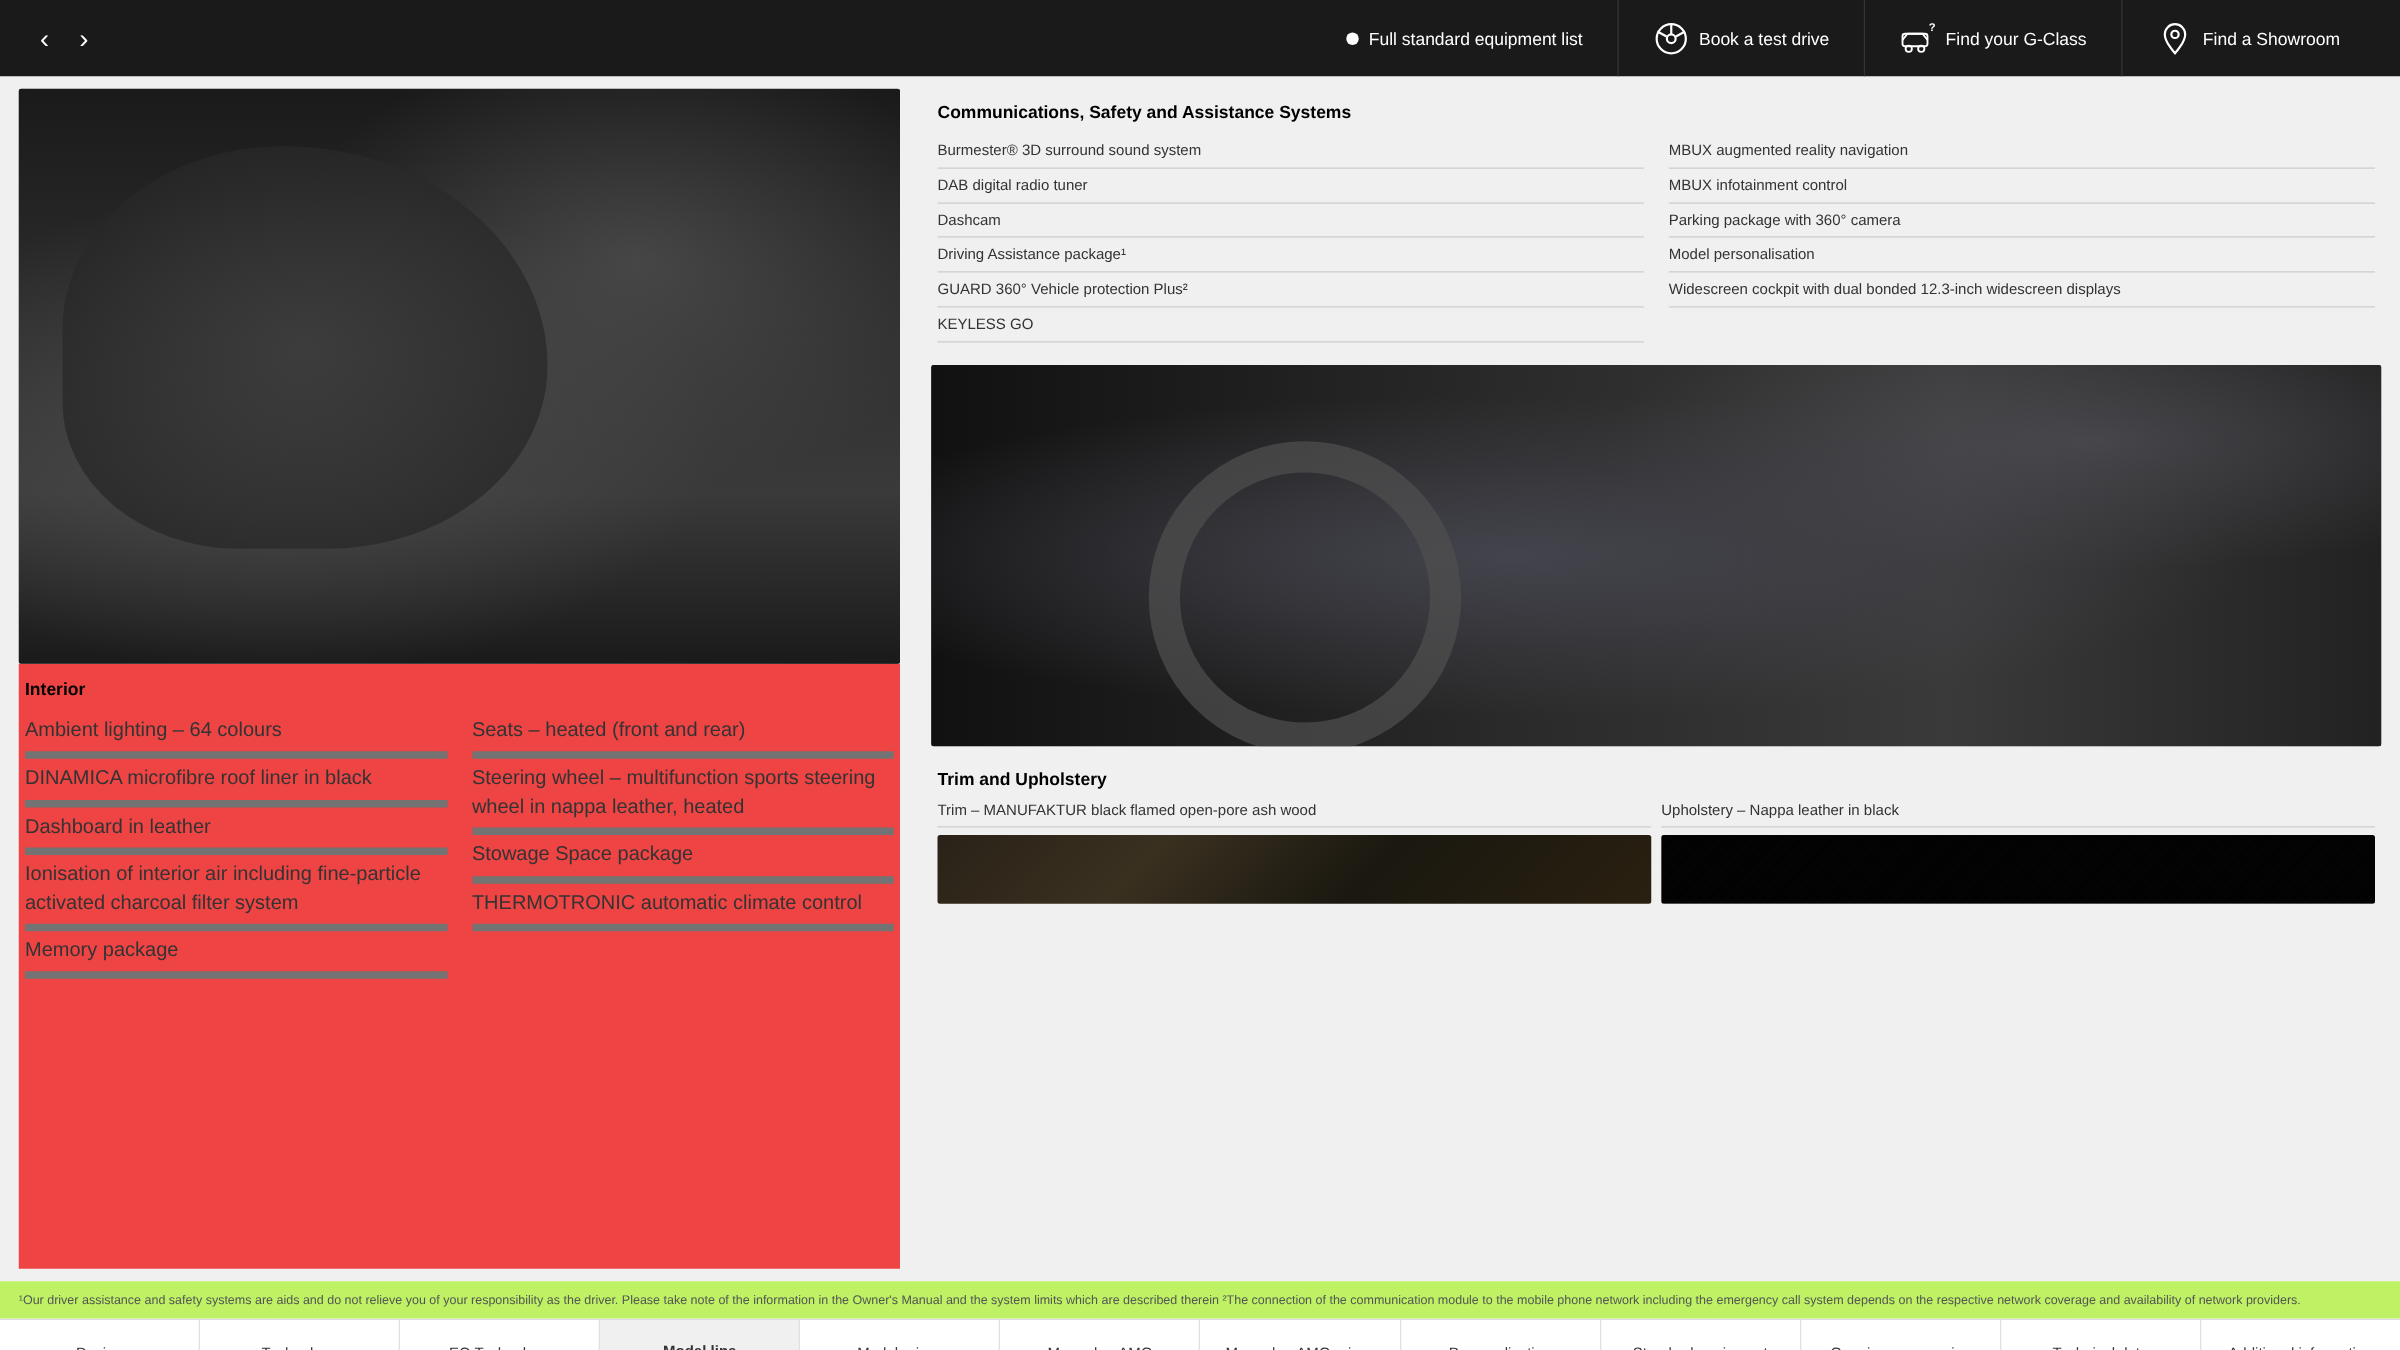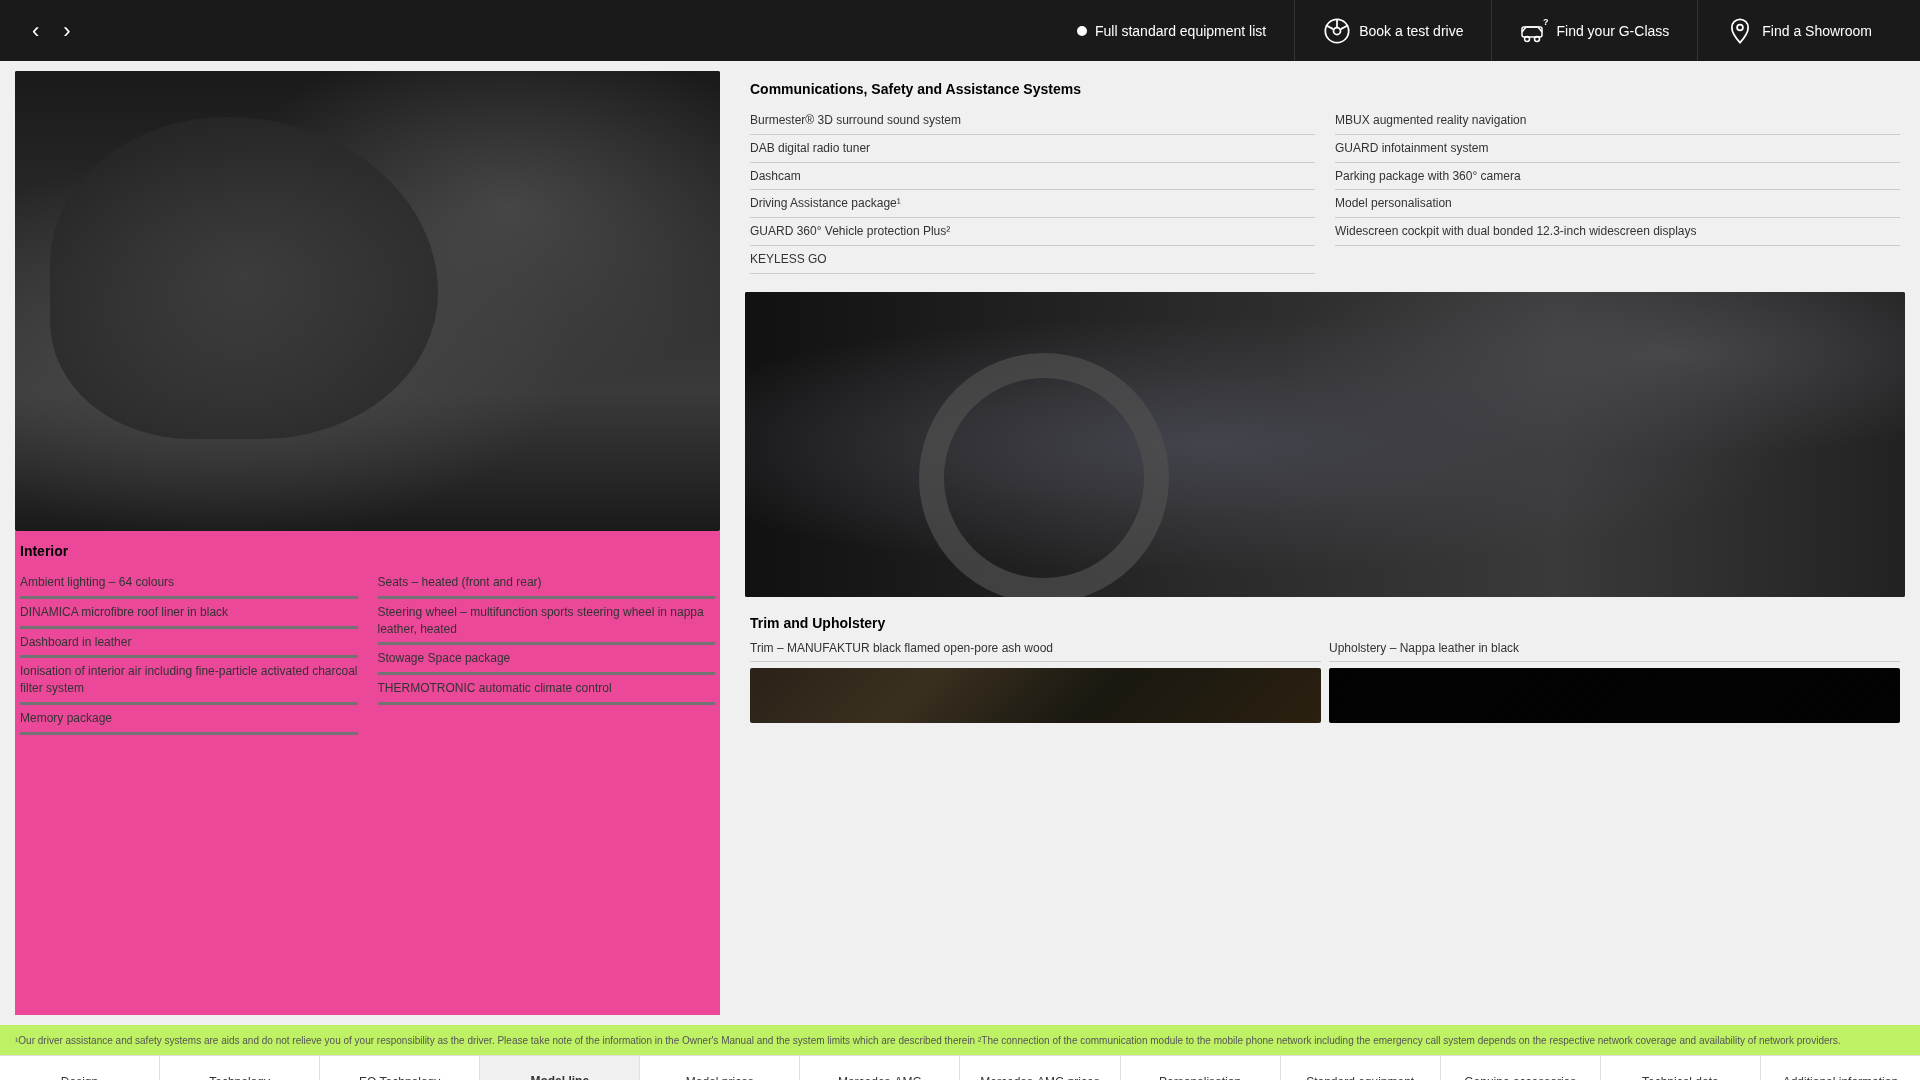--- a/index.html
+++ b/index.html
@@ -109,38 +109,38 @@
       top: 10%;
       left: 5%;
       width: 55%;
       height: 70%;
       background: radial-gradient(ellipse, rgba(60,60,60,0.9) 0%, rgba(30,30,30,0.7) 100%);
       border-radius: 50% 60% 50% 40%;
     }
 
     .interior-specs {
       flex: 1;
-      background: #ec4899;
+      background: #ef4444;
       padding: 12px 5px 5px 5px;
     }
     .interior-title {
       font-weight: bold;
       font-size: 14px;
       margin-bottom: 10px;
     }
     .specs-grid {
       display: grid;
       grid-template-columns: 1fr 1fr;
       column-gap: 20px;
     }
     .spec-item {
-      font-size: 12px;
+      font-size: 16px;
       color: #333;
       padding: 5px 0;
-      border-bottom: 3px solid #737373;
+      border-bottom: 6px solid #737373;
       line-height: 1.4;
     }
 
     
     .right-panel {
       flex: 1;
       display: flex;
       flex-direction: column;
       padding: 10px 15px 10px 10px;
       gap: 8px;
@@ -365,21 +365,21 @@
         <div>
           <div class="comms-item">Burmester® 3D surround sound system</div>
           <div class="comms-item">DAB digital radio tuner</div>
           <div class="comms-item">Dashcam</div>
           <div class="comms-item">Driving Assistance package¹</div>
           <div class="comms-item">GUARD 360° Vehicle protection Plus²</div>
           <div class="comms-item">KEYLESS GO</div>
         </div>
         <div>
           <div class="comms-item">MBUX augmented reality navigation</div>
-          <div class="comms-item">GUARD infotainment system</div>
+          <div class="comms-item">MBUX infotainment control</div>
           <div class="comms-item">Parking package with 360° camera</div>
           <div class="comms-item">Model personalisation</div>
           <div class="comms-item">Widescreen cockpit with dual bonded 12.3-inch widescreen displays</div>
         </div>
       </div>
     </div>
 
     <div class="interior-image"></div>
 
     <div class="trim-section">

